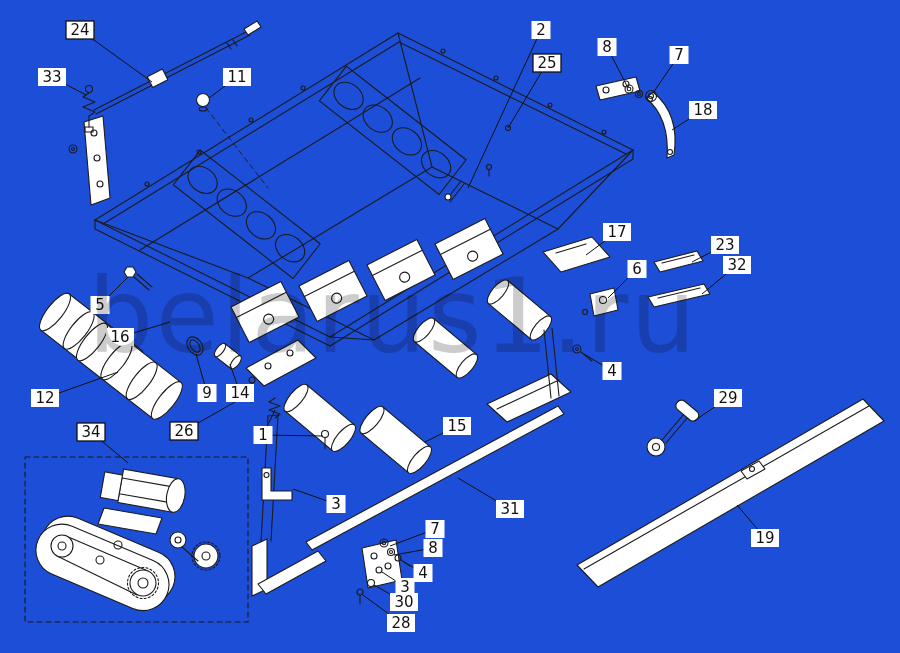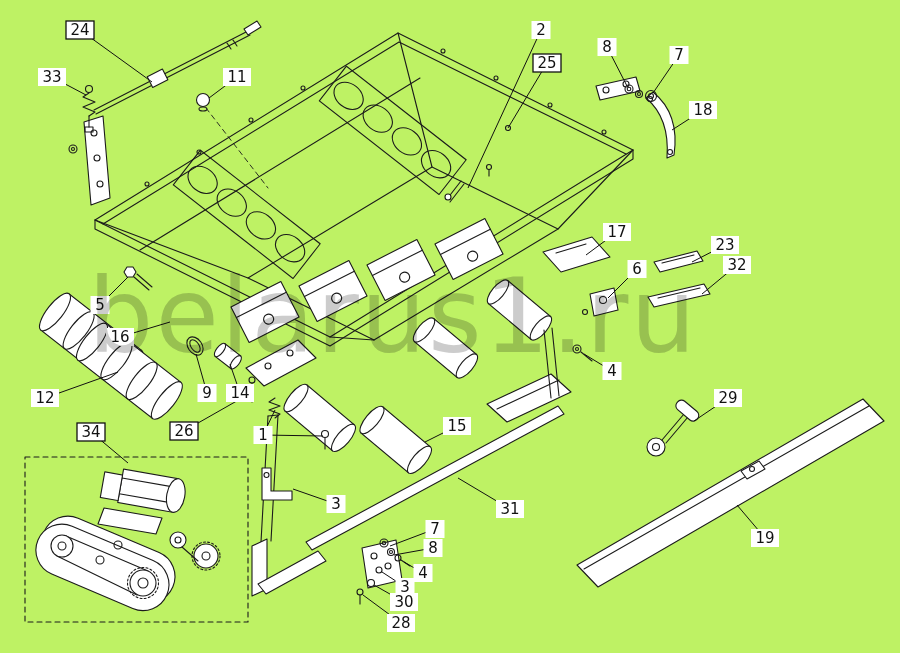--- a/index.html
+++ b/index.html
@@ -1,16 +1,16 @@
 <!DOCTYPE html>
 <html><head>
 <meta charset="utf-8">
 <style>
   html,body{margin:0;padding:0;background:#ffffff}
-  .stage{position:relative;width:900px;height:653px;background:#bef264;overflow:hidden;
+  .stage{position:relative;width:900px;height:653px;background:#1d4ed8;overflow:hidden;
          font-family:"DejaVu Sans",sans-serif}
   svg{display:block}
   .ln{stroke:#1b1b1b;stroke-width:1.1;fill:none;stroke-linejoin:round;stroke-linecap:round}
   .fw{stroke:#1b1b1b;stroke-width:1.1;fill:#ffffff;stroke-linejoin:round;stroke-linecap:round}
   .thin{stroke-width:0.9}
   .dash{stroke-dasharray:5 4}
   .dash2{stroke-dasharray:2 2.2}
   .leader{stroke:#111;stroke-width:1;fill:none}
   .lblbg{fill:#ffffff;stroke:none}
   .lblbg.boxed{stroke:#111;stroke-width:1.3}

